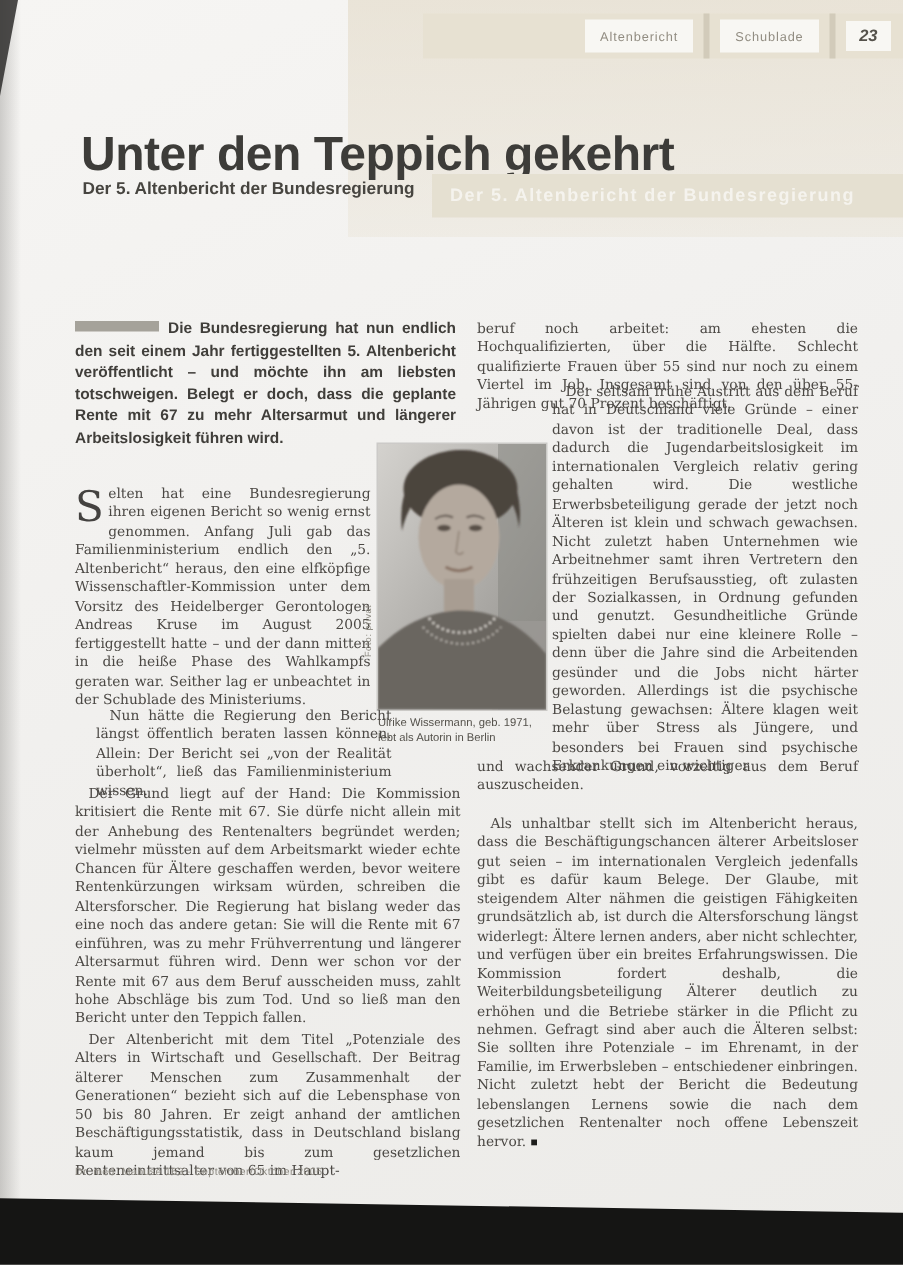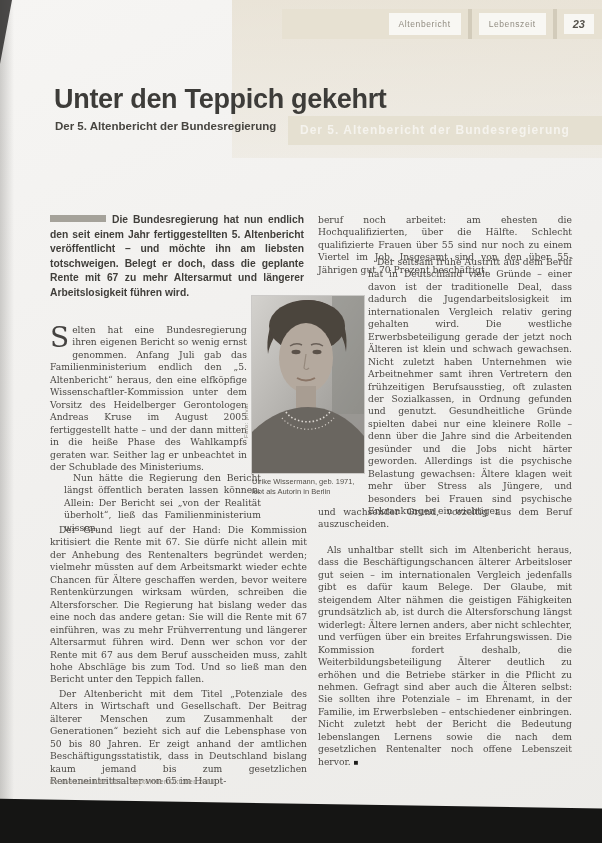--- a/index.html
+++ b/index.html
@@ -36,21 +36,21 @@
   }
   .tab-divider{width:4px;height:30px;background:#d2cbba;margin:0 7px;}
   .page-chip{
     background:#f8f7f3;color:#55524b;font-size:11px;font-weight:bold;
     padding:4px 9px;
     font-style:italic;
   }
   
   .page-title{
     position:absolute;left:54px;top:84px;margin:0;
-    font-size:27px;font-weight:bold;color:#3d3c39;letter-spacing:-.3px;
+    font-size:32px;font-weight:bold;color:#3d3c39;letter-spacing:-.3px;
   }
   .subtitle-band{
     position:absolute;left:288px;top:116px;width:314px;height:29px;
     background:#e5e0d1;overflow:hidden;
   }
   .ghost-title{
     position:absolute;left:12px;top:7px;white-space:nowrap;
     font-size:12px;font-weight:bold;color:rgba(255,255,255,.62);letter-spacing:1px;
   }
   .page-subtitle{
@@ -115,21 +115,21 @@
 </head>
 <body>
 
 <div class="scan">
 
   <div class="banner-wash"></div>
 
   <div class="masthead">
     <span class="tab-chip">Altenbericht</span>
     <span class="tab-divider"></span>
-    <span class="tab-chip">Lebenszeit</span>
+    <span class="tab-chip">Schublade</span>
     <span class="tab-divider"></span>
     <span class="page-chip">23</span>
   </div>
 
   <h1 class="page-title">Unter den Teppich gekehrt</h1>
   <div class="subtitle-band">
     <span class="ghost-title">Der 5. Altenbericht der Bundesregierung</span>
   </div>
   <h2 class="page-subtitle">Der 5. Altenbericht der Bundesregierung</h2>
 

